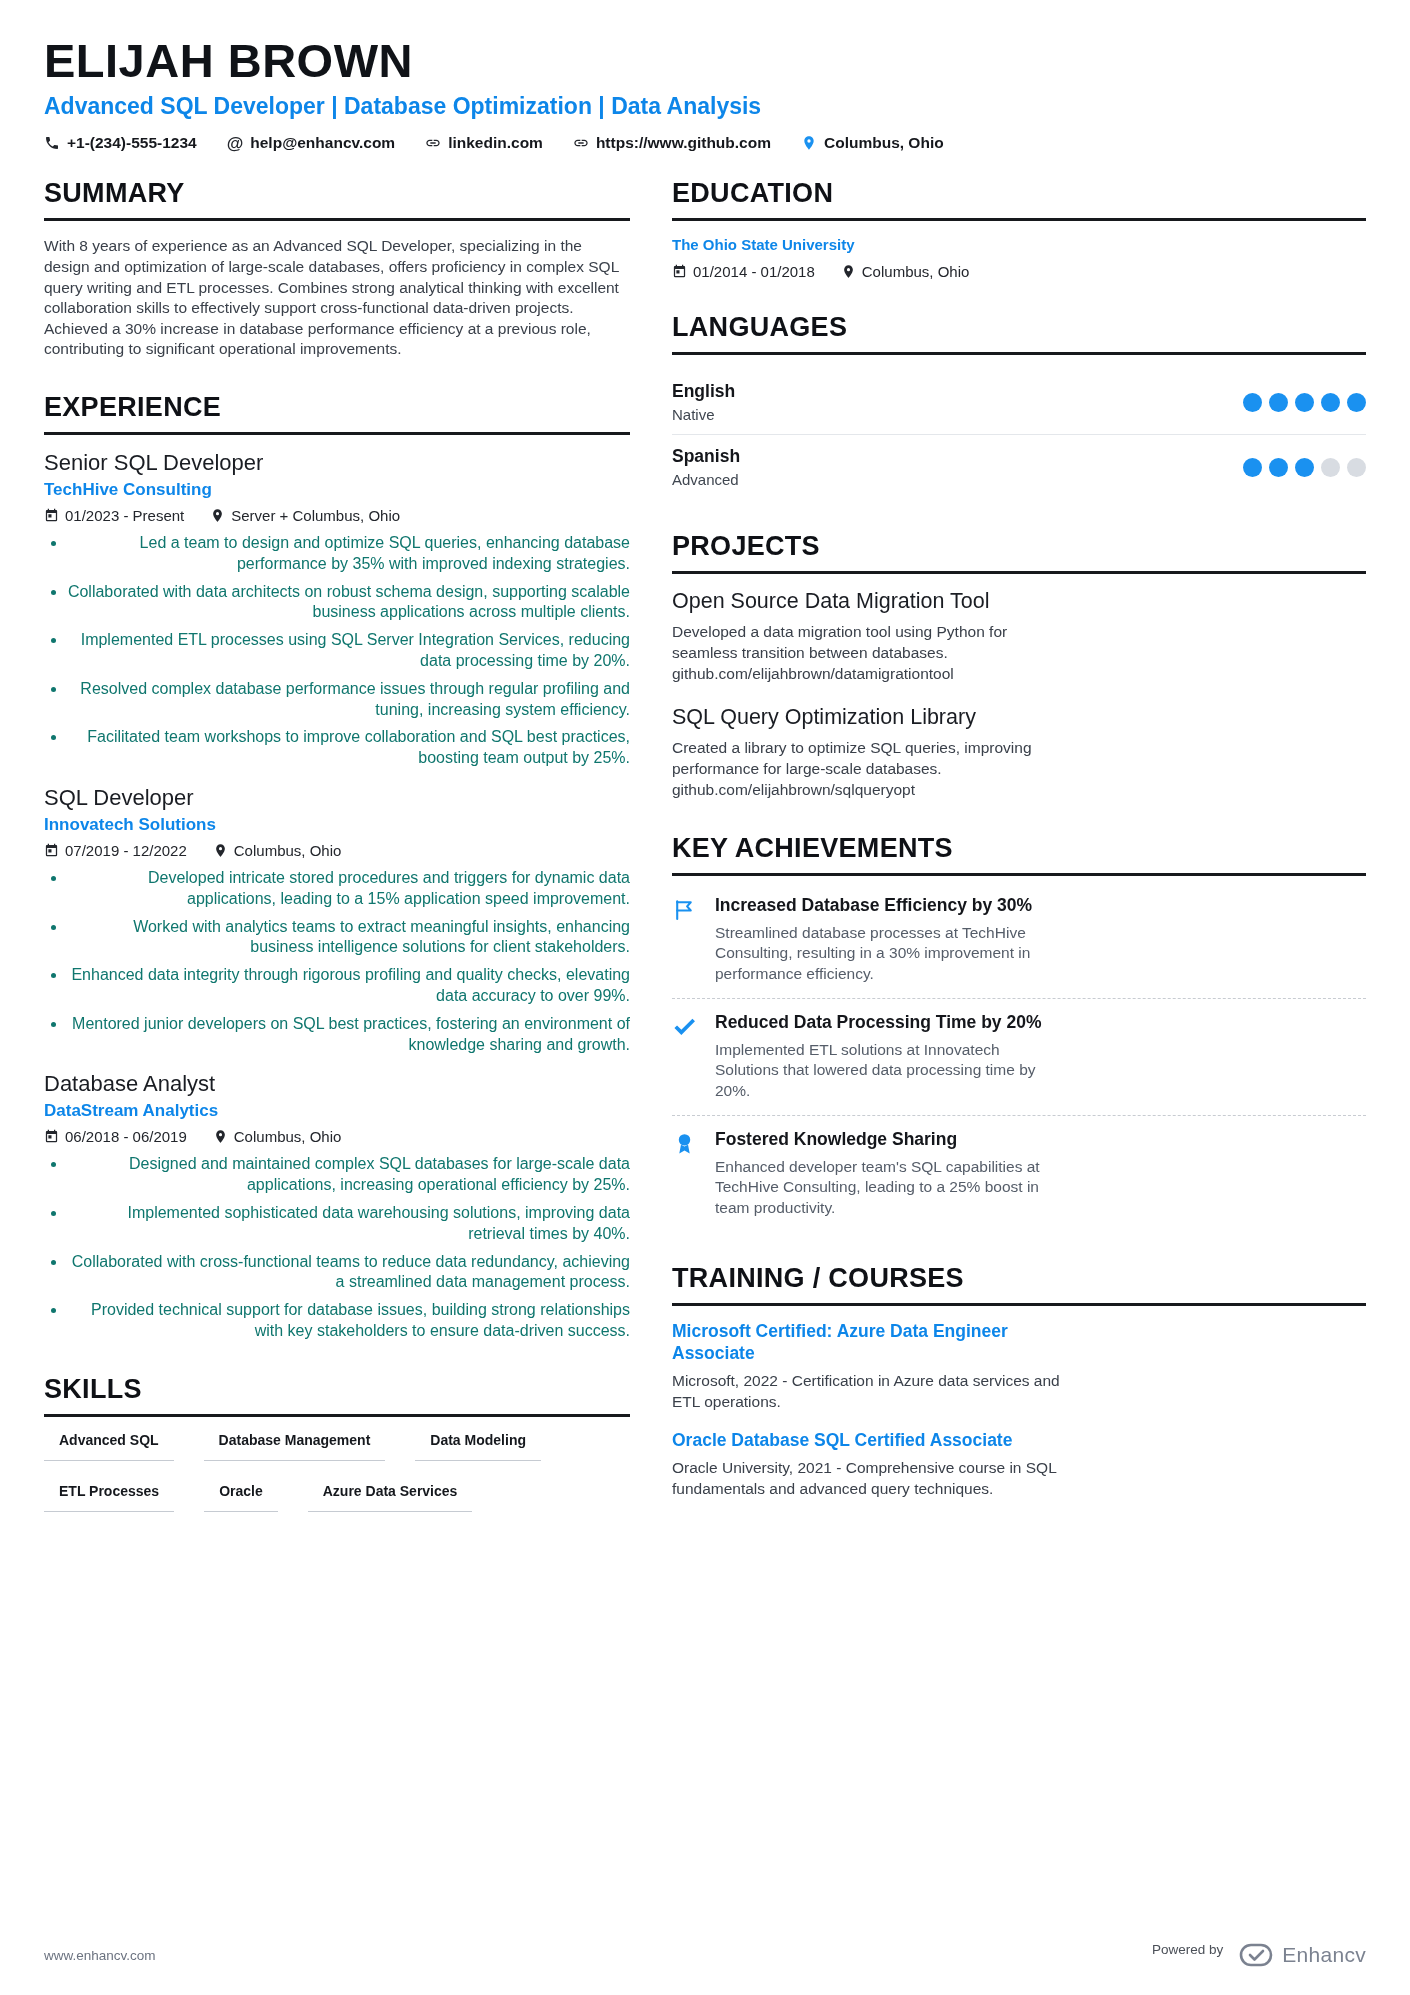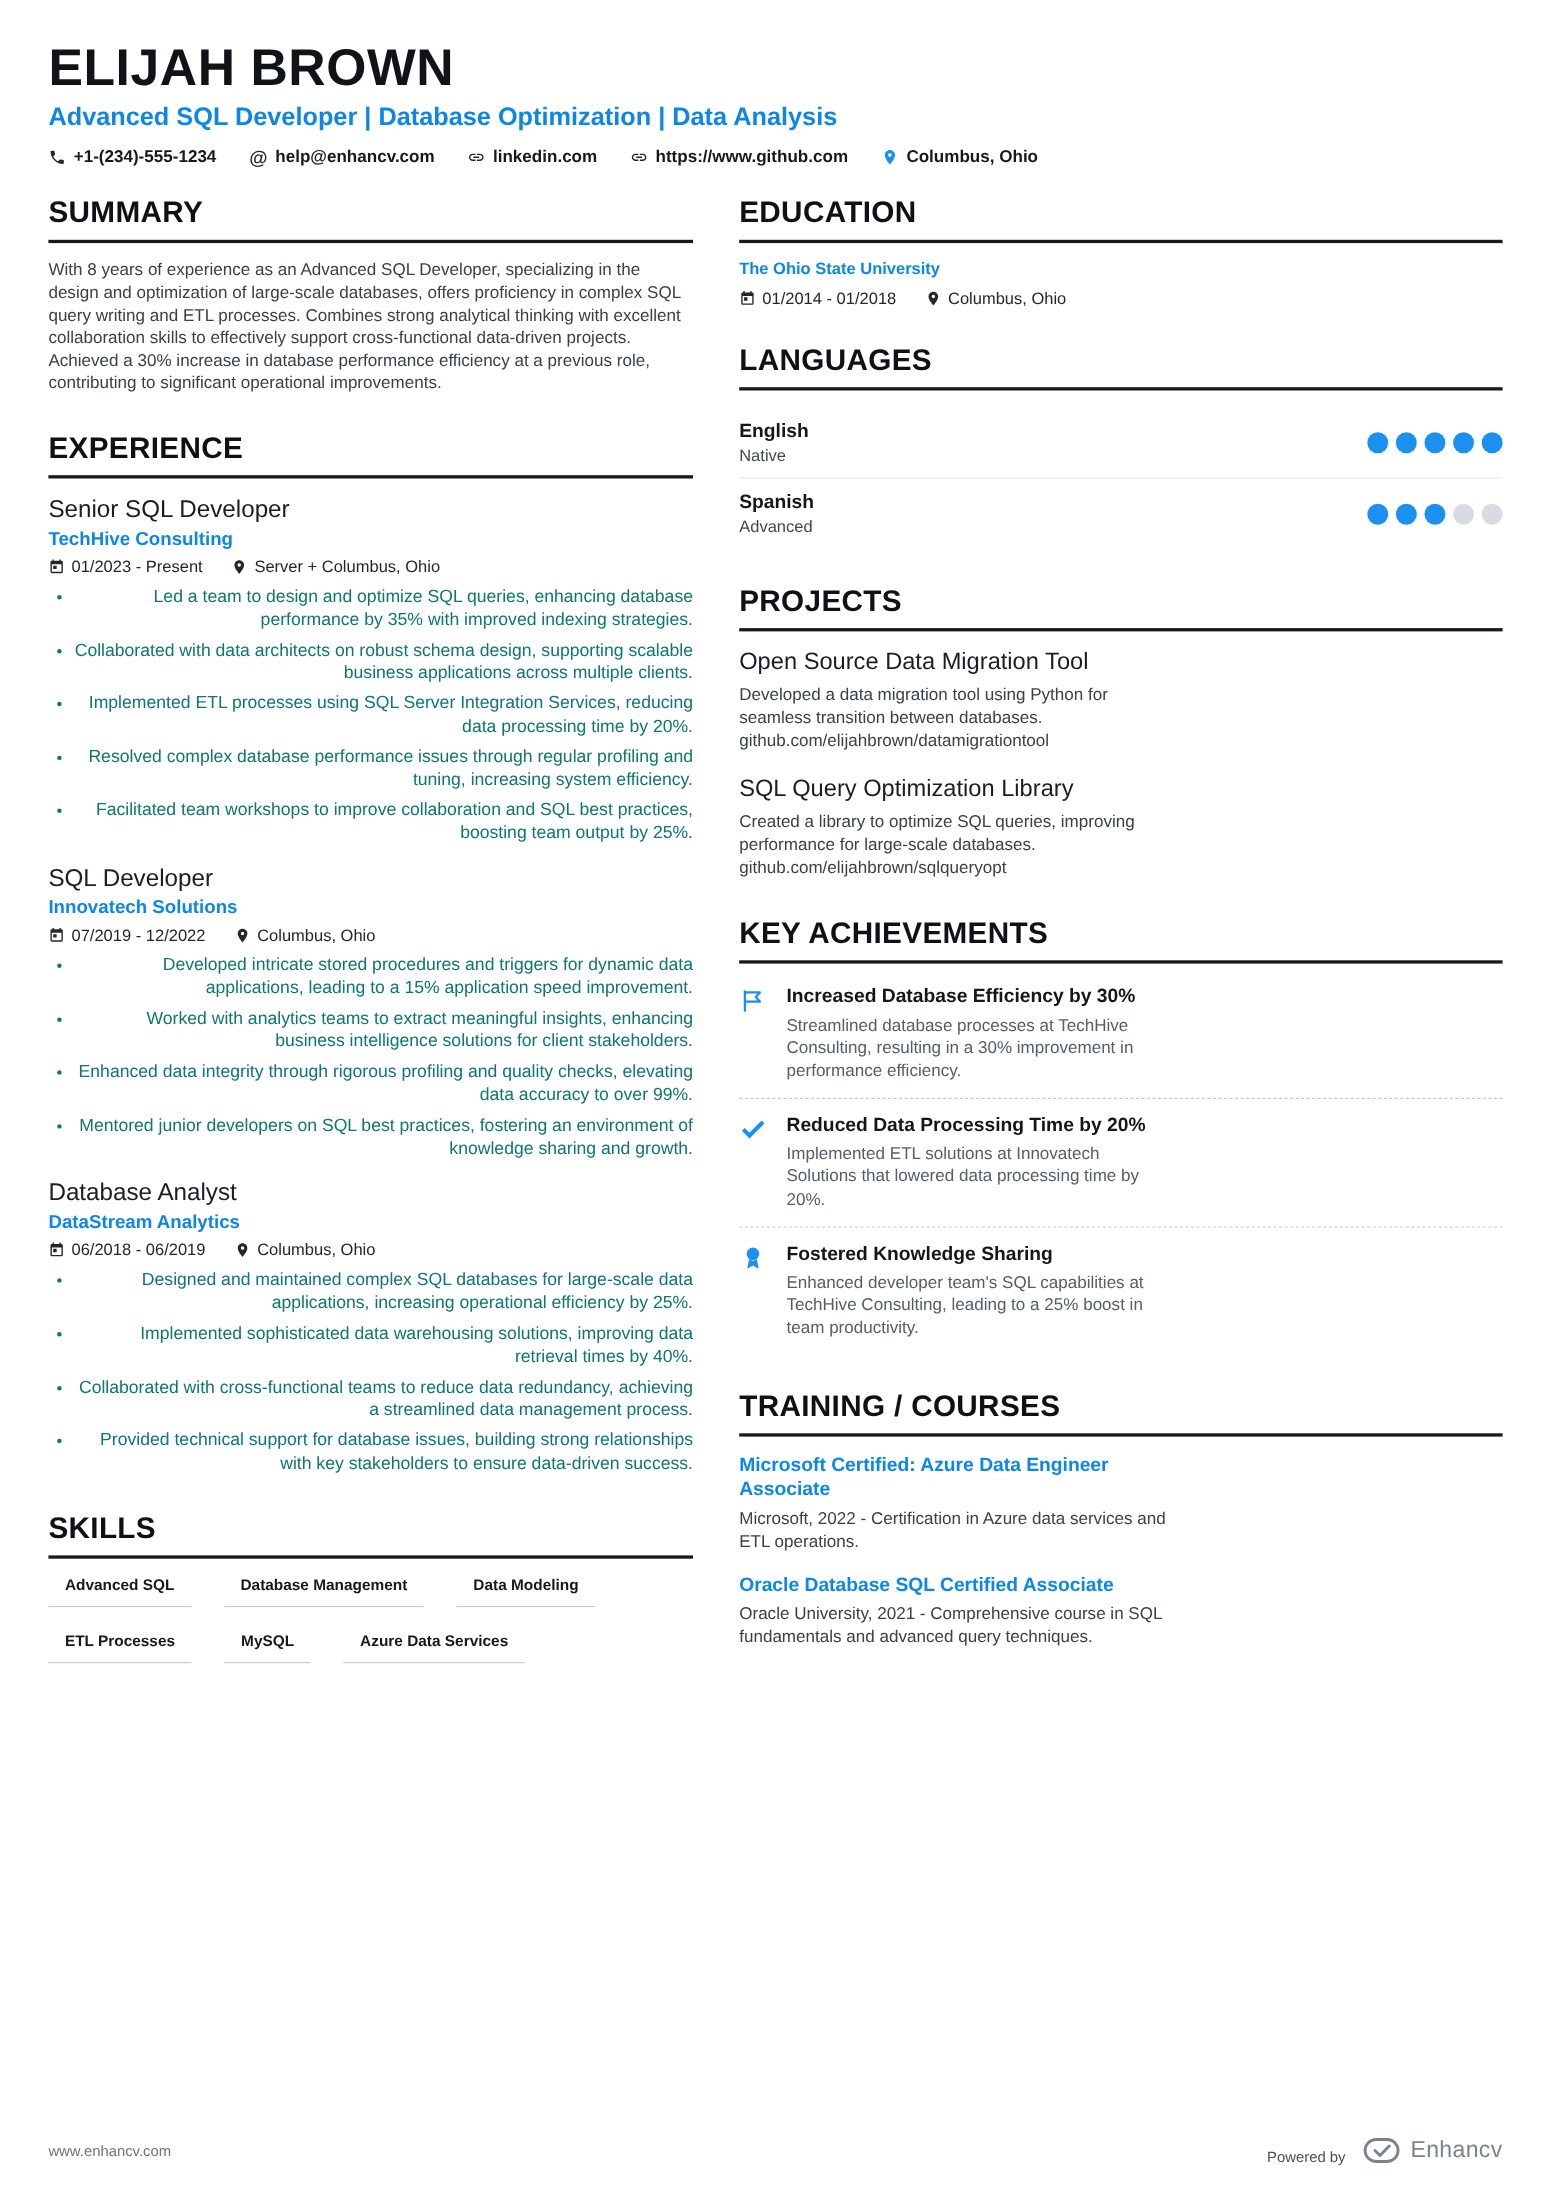--- a/index.html
+++ b/index.html
@@ -69,21 +69,21 @@
   .ach-desc { margin:0; max-width:352px; font-size:15.5px; line-height:1.33; color:#555d69; }
 
   
   .course { margin-bottom:18px; }
   .course-title { margin:0 0 6px; max-width:420px; font-size:17.5px; font-weight:700; color:#0d86e9; line-height:1.25; }
   .course-desc { margin:0; max-width:400px; font-size:15.5px; line-height:1.33; color:#3a404a; }
 
   
   .footer { position:absolute; left:44px; right:44px; bottom:27px; display:flex; align-items:center; justify-content:space-between; }
   .site { font-size:13.5px; color:#6c7380; text-decoration:none; }
-  .powered { display:flex; align-items:flex-end; gap:16px; }
+  .powered { display:flex; align-items:flex-start; gap:16px; }
   .pb-text { font-size:13.5px; color:#4a4f57; }
   .brand { display:inline-flex; align-items:center; gap:9px; }
   .brand svg { width:34px; height:26px; }
   .brand-text { font-size:21px; font-weight:500; color:#7b8290; letter-spacing:.3px; }
 </style>
 </head>
 <body>
 
 <div class="page">
 
@@ -211,21 +211,21 @@
         </article>
       </section>
 
       <section>
         <h2>SKILLS</h2>
         <div class="tags">
           <span class="tag">Advanced SQL</span>
           <span class="tag">Database Management</span>
           <span class="tag">Data Modeling</span>
           <span class="tag">ETL Processes</span>
-          <span class="tag">MySQL</span>
+          <span class="tag">Oracle</span>
           <span class="tag">Azure Data Services</span>
         </div>
       </section>
     </div>
 
     <div class="col-right">
 
       <section>
         <h2>EDUCATION</h2>
         <div class="school">The Ohio State University</div>

